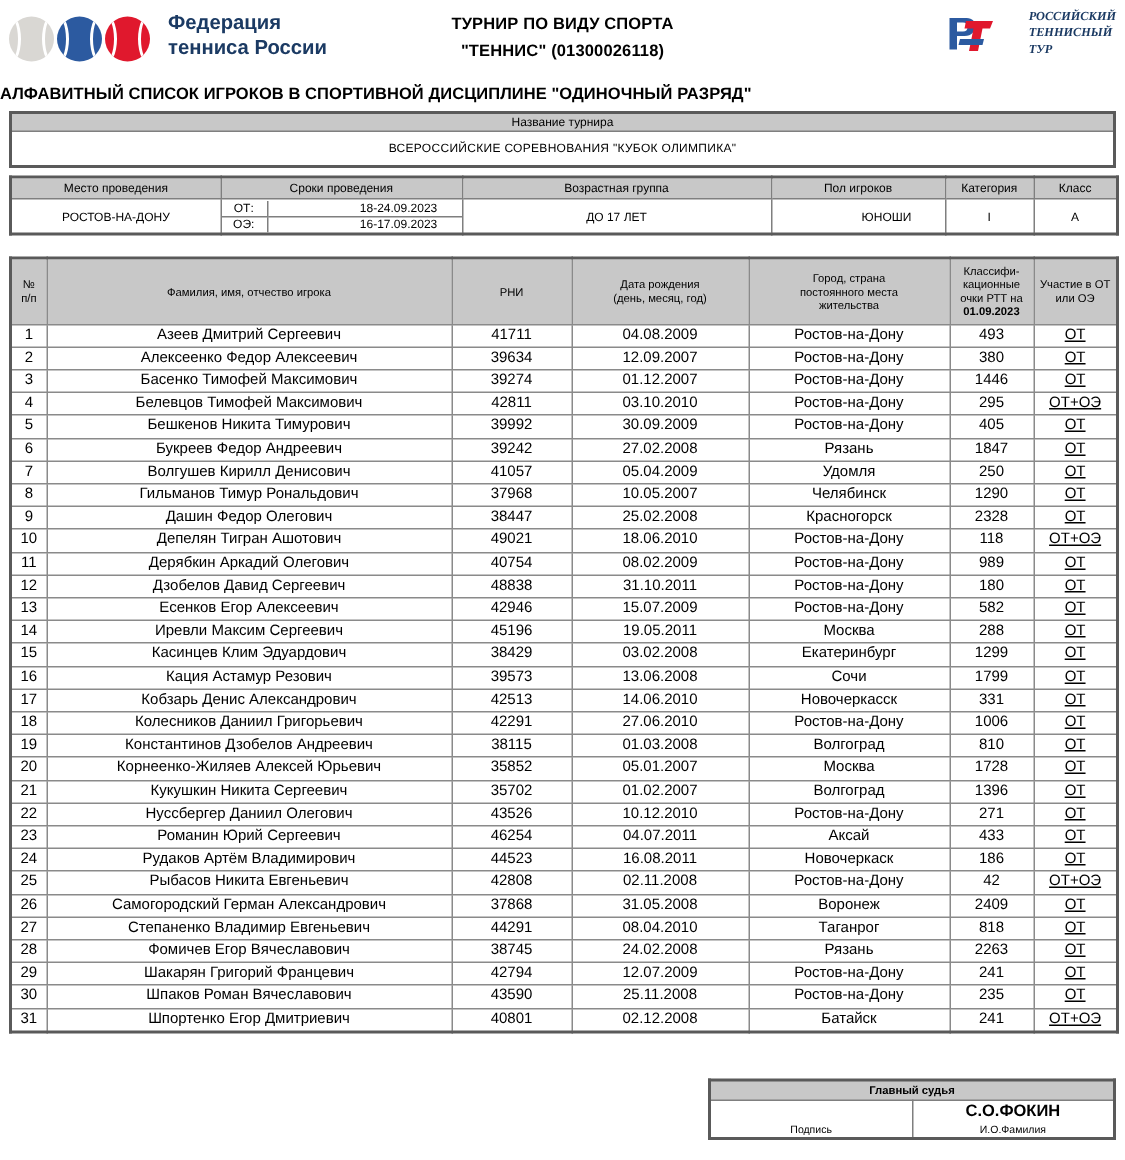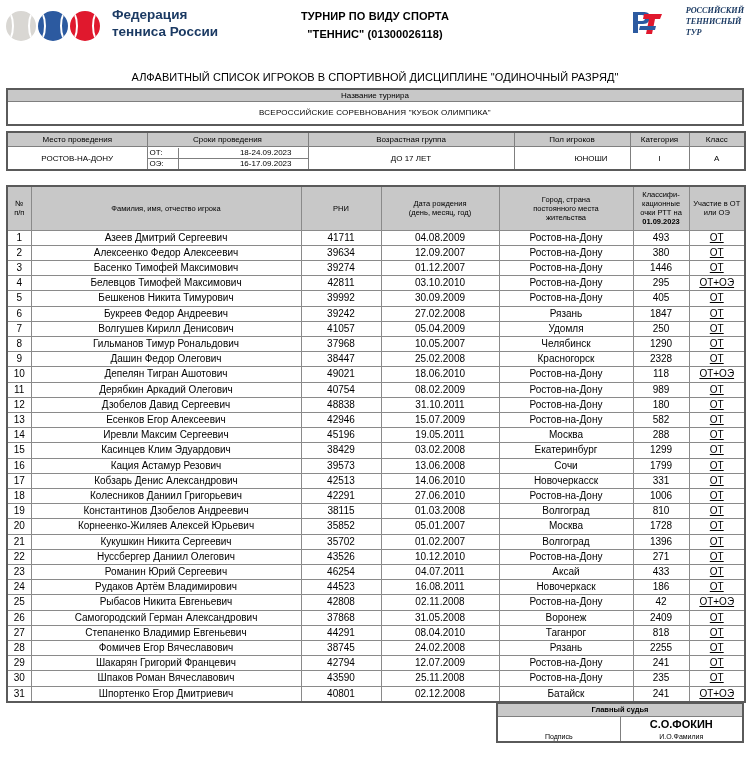--- a/index.html
+++ b/index.html
@@ -96,24 +96,23 @@
     font-style: italic;
     font-weight: bold;
     font-size: 8.2px;
     color: #1b3a63;
     line-height: 1.35;
     white-space: nowrap;
   }
 
   
   .doc-title {
-    text-align: center;
     font-size: 11px;
-    font-weight: normal;
-    margin: 23px 0 5px 0;
+    font-weight: bold;
+    margin: 9px 0 5px 0;
     letter-spacing: 0.05px;
   }
 
   
   .sheet {
     width: 738px;
     margin: 0 auto;
   }
   table.grid {
     border-collapse: collapse;
@@ -172,21 +171,21 @@
     table-layout: fixed;
   }
   .dates-inner td {
     border: 1px solid #7f7f7f;
     height: 10px;
     line-height: 10px;
     font-size: 7.5px;
     padding: 0 3px;
   }
   .dates-inner td.dlabel {
-    text-align: left;
+    text-align: center;
     width: 26px;
     border-left: none;
   }
   .dates-inner td.dval {
     text-align: right;
     padding-right: 16px;
     border-right: none;
   }
   .dates-inner tr:first-child td { border-top: none; }
   .dates-inner tr:last-child td { border-bottom: none; }
@@ -233,22 +232,22 @@
   td.c-dob   { font-size: 10.5px; }
   td.c-city  { font-size: 10.5px; }
   td.c-pts   { font-size: 10.5px; }
   td.c-part  { font-size: 10.5px; text-decoration: underline; }
   .bold-small { font-weight: bold; font-size: 7.5px; }
 
   
   .sig-wrap {
     position: absolute;
     right: 6px;
-    top: 702px;
-    width: 248px;
+    top: 719px;
+    width: 272px;
   }
   table.sig {
     border-collapse: collapse;
     table-layout: fixed;
     width: 100%;
     border: 2px solid #5a5a5a;
   }
   table.sig td {
     border: 1px solid #7f7f7f;
     text-align: center;
@@ -653,21 +652,21 @@
           <td class="c-city">Таганрог</td>
           <td class="c-pts">818</td>
           <td class="c-part">ОТ</td>
         </tr>
         <tr>
           <td class="c-num">28</td>
           <td class="c-name">Фомичев Егор Вячеславович</td>
           <td class="c-rni">38745</td>
           <td class="c-dob">24.02.2008</td>
           <td class="c-city">Рязань</td>
-          <td class="c-pts">2255</td>
+          <td class="c-pts">2263</td>
           <td class="c-part">ОТ</td>
         </tr>
         <tr>
           <td class="c-num">29</td>
           <td class="c-name">Шакарян Григорий Францевич</td>
           <td class="c-rni">42794</td>
           <td class="c-dob">12.07.2009</td>
           <td class="c-city">Ростов-на-Дону</td>
           <td class="c-pts">241</td>
           <td class="c-part">ОТ</td>

